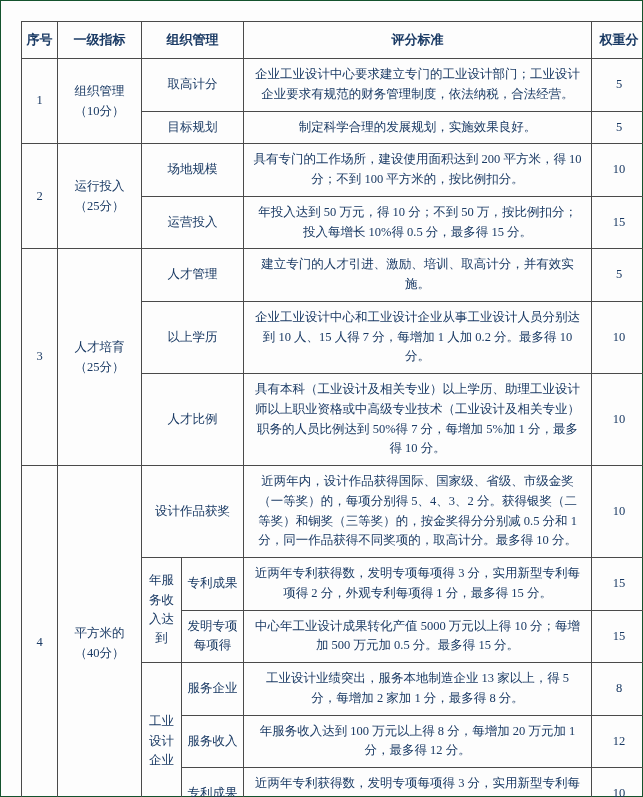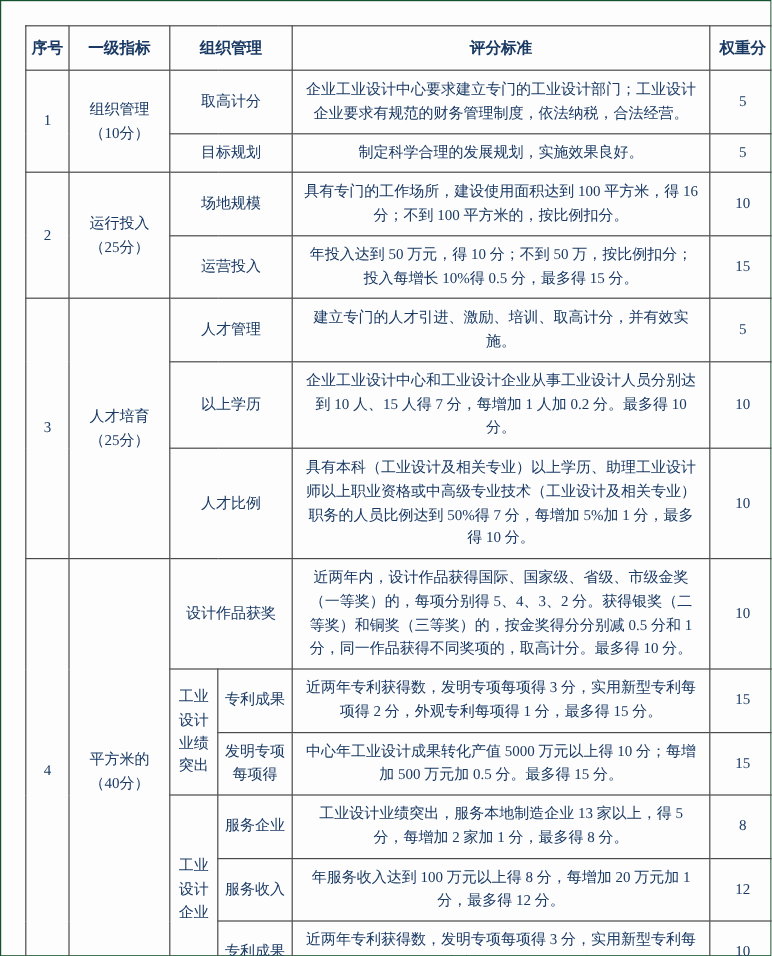--- a/index.html
+++ b/index.html
@@ -91,21 +91,21 @@
       <td class="center">5</td>
     </tr>
 
     <tr>
       <td class="center" rowspan="2">2</td>
       <td class="center" rowspan="2">
         <span class="blk">运行投入</span>
         <span class="blk">（25分）</span>
       </td>
       <td class="center" colspan="2">场地规模</td>
-      <td class="crit">具有专门的工作场所，建设使用面积达到 100 平方米，得 16 分；不到 100 平方米的，按比例扣分。</td>
+      <td class="crit">具有专门的工作场所，建设使用面积达到 200 平方米，得 10 分；不到 100 平方米的，按比例扣分。</td>
       <td class="center">10</td>
     </tr>
     <tr>
       <td class="center" colspan="2">运营投入</td>
       <td class="crit">年投入达到 50 万元，得 10 分；不到 50 万，按比例扣分；投入每增长 10%得 0.5 分，最多得 15 分。</td>
       <td class="center">15</td>
     </tr>
 
     <tr>
       <td class="center" rowspan="3">3</td>
@@ -132,21 +132,21 @@
       <td class="center" rowspan="6">4</td>
       <td class="center" rowspan="6">
         <span class="blk">平方米的</span>
         <span class="blk">（40分）</span>
       </td>
       <td class="center" colspan="2">设计作品获奖</td>
       <td class="crit">近两年内，设计作品获得国际、国家级、省级、市级金奖（一等奖）的，每项分别得 5、4、3、2 分。获得银奖（二等奖）和铜奖（三等奖）的，按金奖得分分别减 0.5 分和 1 分，同一作品获得不同奖项的，取高计分。最多得 10 分。</td>
       <td class="center">10</td>
     </tr>
     <tr>
-      <td class="center" rowspan="2">工业设计业绩突出</td>
+      <td class="center" rowspan="2">年服务收入达到</td>
       <td class="center">专利成果</td>
       <td class="crit">近两年专利获得数，发明专项每项得 3 分，实用新型专利每项得 2 分，外观专利每项得 1 分，最多得 15 分。</td>
       <td class="center">15</td>
     </tr>
     <tr>
       <td class="center">发明专项每项得</td>
       <td class="crit">中心年工业设计成果转化产值 5000 万元以上得 10 分；每增加 500 万元加 0.5 分。最多得 15 分。</td>
       <td class="center">15</td>
     </tr>
     <tr>

